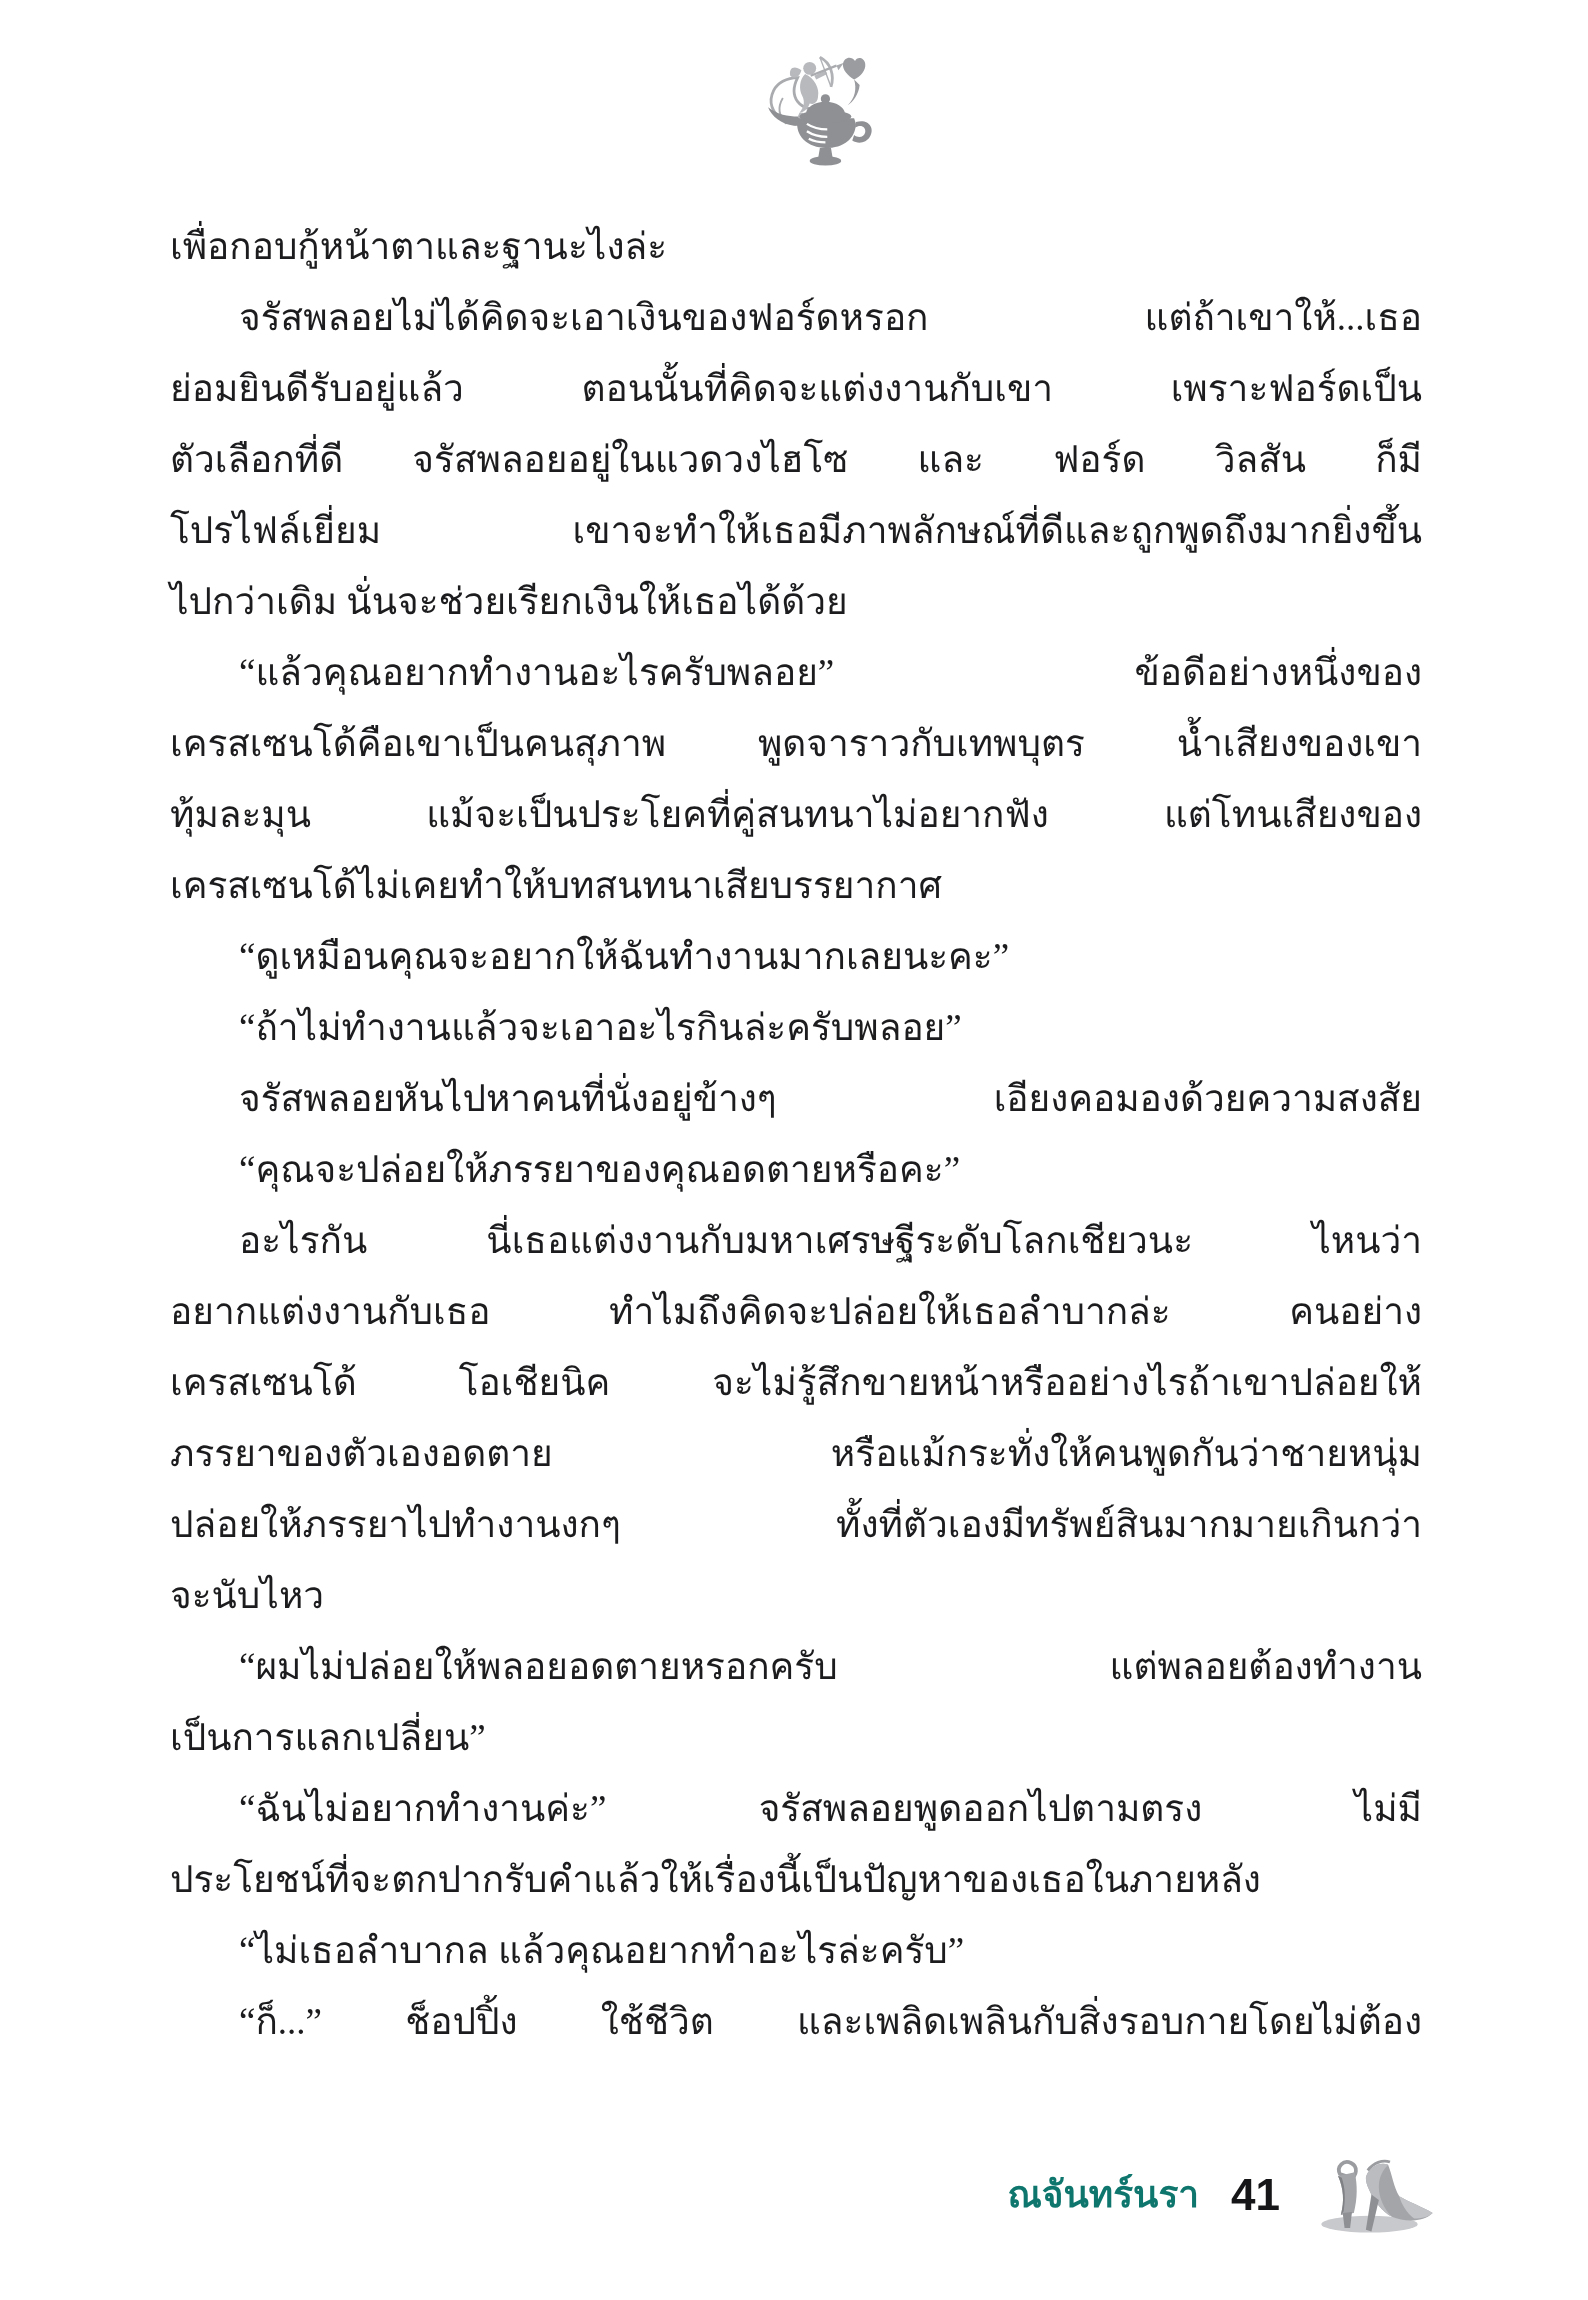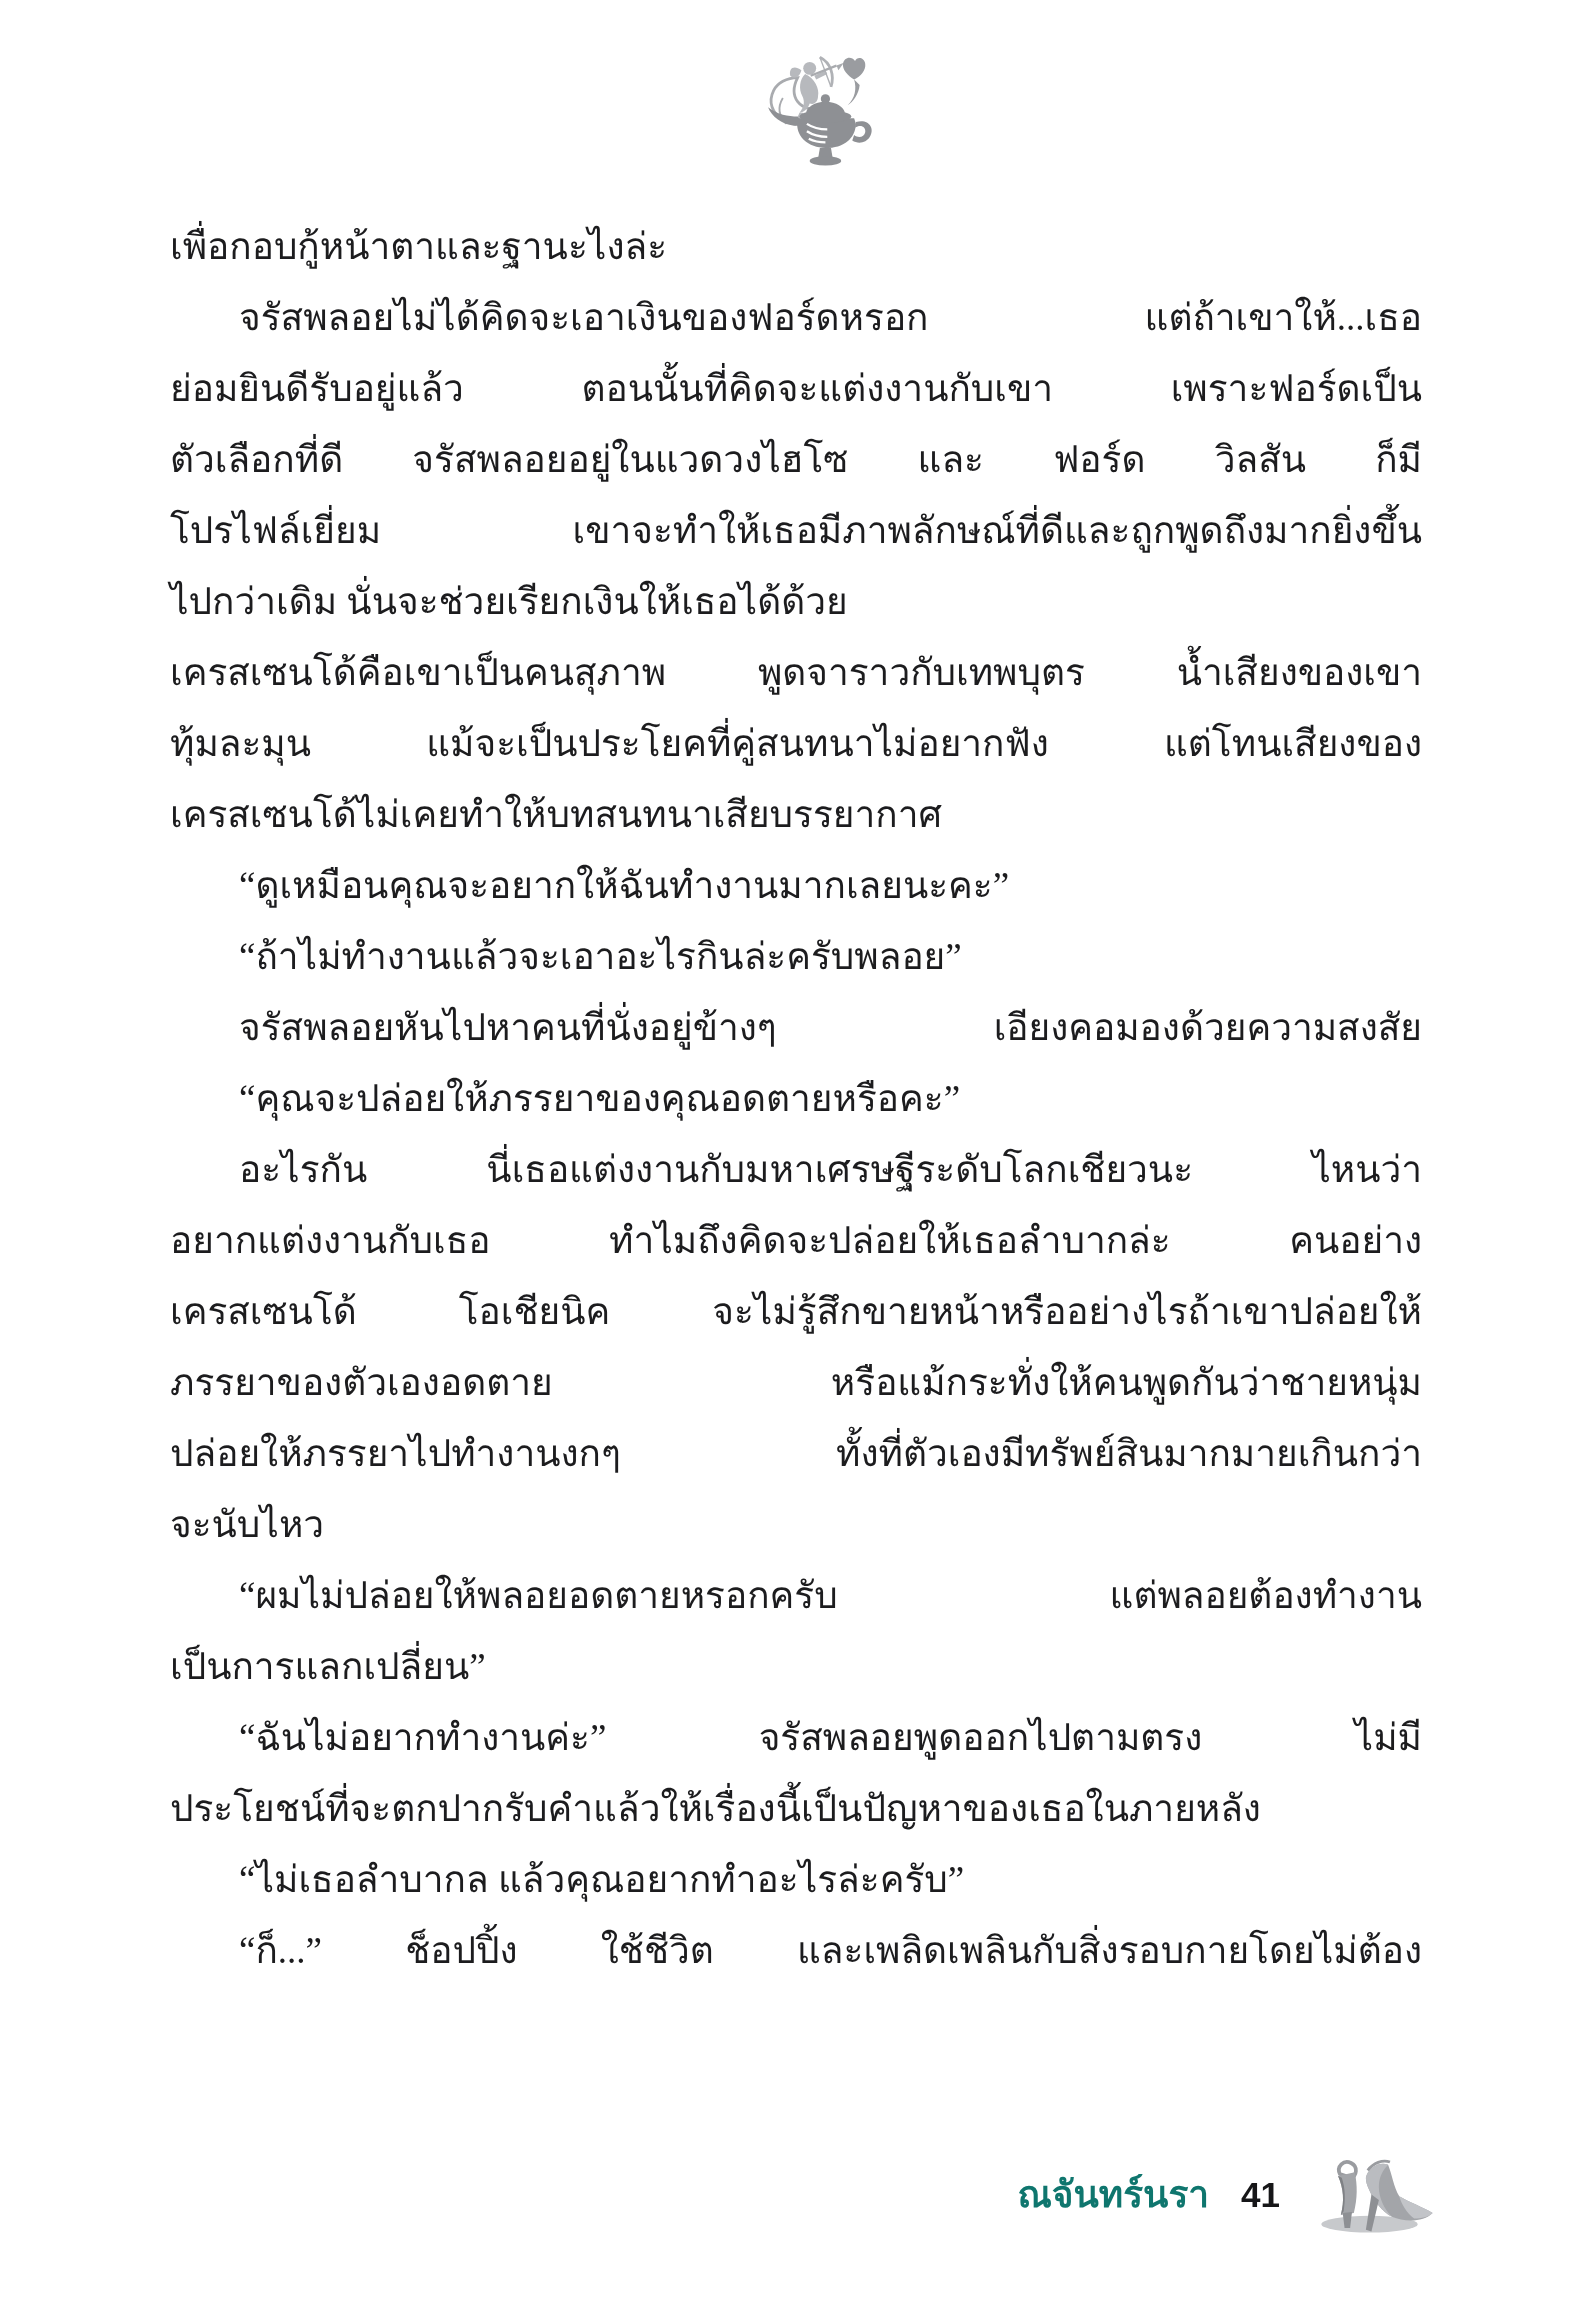--- a/index.html
+++ b/index.html
@@ -58,21 +58,21 @@
   .footer-author {
     font-family: "Liberation Sans", "DejaVu Sans", sans-serif;
     font-weight: bold;
     font-size: 37px;
     line-height: 83px;
     color: #0f766e;
   }
   .footer-page {
     font-family: "Liberation Sans", "DejaVu Sans", sans-serif;
     font-weight: bold;
-    font-size: 35px;
+    font-size: 44px;
     line-height: 83px;
     color: #161618;
   }
   .footer-shoes { width: 130px; height: 89px; }
 </style>
 </head>
 <body>
 
 <div class="page">
 
@@ -115,20 +115,21 @@
     </g>
   </svg>
 
   <div class="body-text">
       <div class="line">เพื่อกอบกู้หน้าตาและฐานะไงล่ะ</div>
       <div class="line indent just">จรัสพลอยไม่ได้คิดจะเอาเงินของฟอร์ดหรอก แต่ถ้าเขาให้...เธอ</div>
       <div class="line just">ย่อมยินดีรับอยู่แล้ว ตอนนั้นที่คิดจะแต่งงานกับเขา เพราะฟอร์ดเป็น</div>
       <div class="line just">ตัวเลือกที่ดี จรัสพลอยอยู่ในแวดวงไฮโซ และ ฟอร์ด วิลสัน ก็มี</div>
       <div class="line just">โปรไฟล์เยี่ยม เขาจะทำให้เธอมีภาพลักษณ์ที่ดีและถูกพูดถึงมากยิ่งขึ้น</div>
       <div class="line">ไปกว่าเดิม นั่นจะช่วยเรียกเงินให้เธอได้ด้วย</div>
+      <div class="line indent just">“แล้วคุณอยากทำงานอะไรครับพลอย” ข้อดีอย่างหนึ่งของ</div>
       <div class="line just">เครสเซนโด้คือเขาเป็นคนสุภาพ พูดจาราวกับเทพบุตร น้ำเสียงของเขา</div>
       <div class="line just">ทุ้มละมุน แม้จะเป็นประโยคที่คู่สนทนาไม่อยากฟัง แต่โทนเสียงของ</div>
       <div class="line">เครสเซนโด้ไม่เคยทำให้บทสนทนาเสียบรรยากาศ</div>
       <div class="line indent">“ดูเหมือนคุณจะอยากให้ฉันทำงานมากเลยนะคะ”</div>
       <div class="line indent">“ถ้าไม่ทำงานแล้วจะเอาอะไรกินล่ะครับพลอย”</div>
       <div class="line indent just">จรัสพลอยหันไปหาคนที่นั่งอยู่ข้างๆ เอียงคอมองด้วยความสงสัย</div>
       <div class="line indent">“คุณจะปล่อยให้ภรรยาของคุณอดตายหรือคะ”</div>
       <div class="line indent just">อะไรกัน นี่เธอแต่งงานกับมหาเศรษฐีระดับโลกเชียวนะ ไหนว่า</div>
       <div class="line just">อยากแต่งงานกับเธอ ทำไมถึงคิดจะปล่อยให้เธอลำบากล่ะ คนอย่าง</div>
       <div class="line just">เครสเซนโด้ โอเชียนิค จะไม่รู้สึกขายหน้าหรืออย่างไรถ้าเขาปล่อยให้</div>

